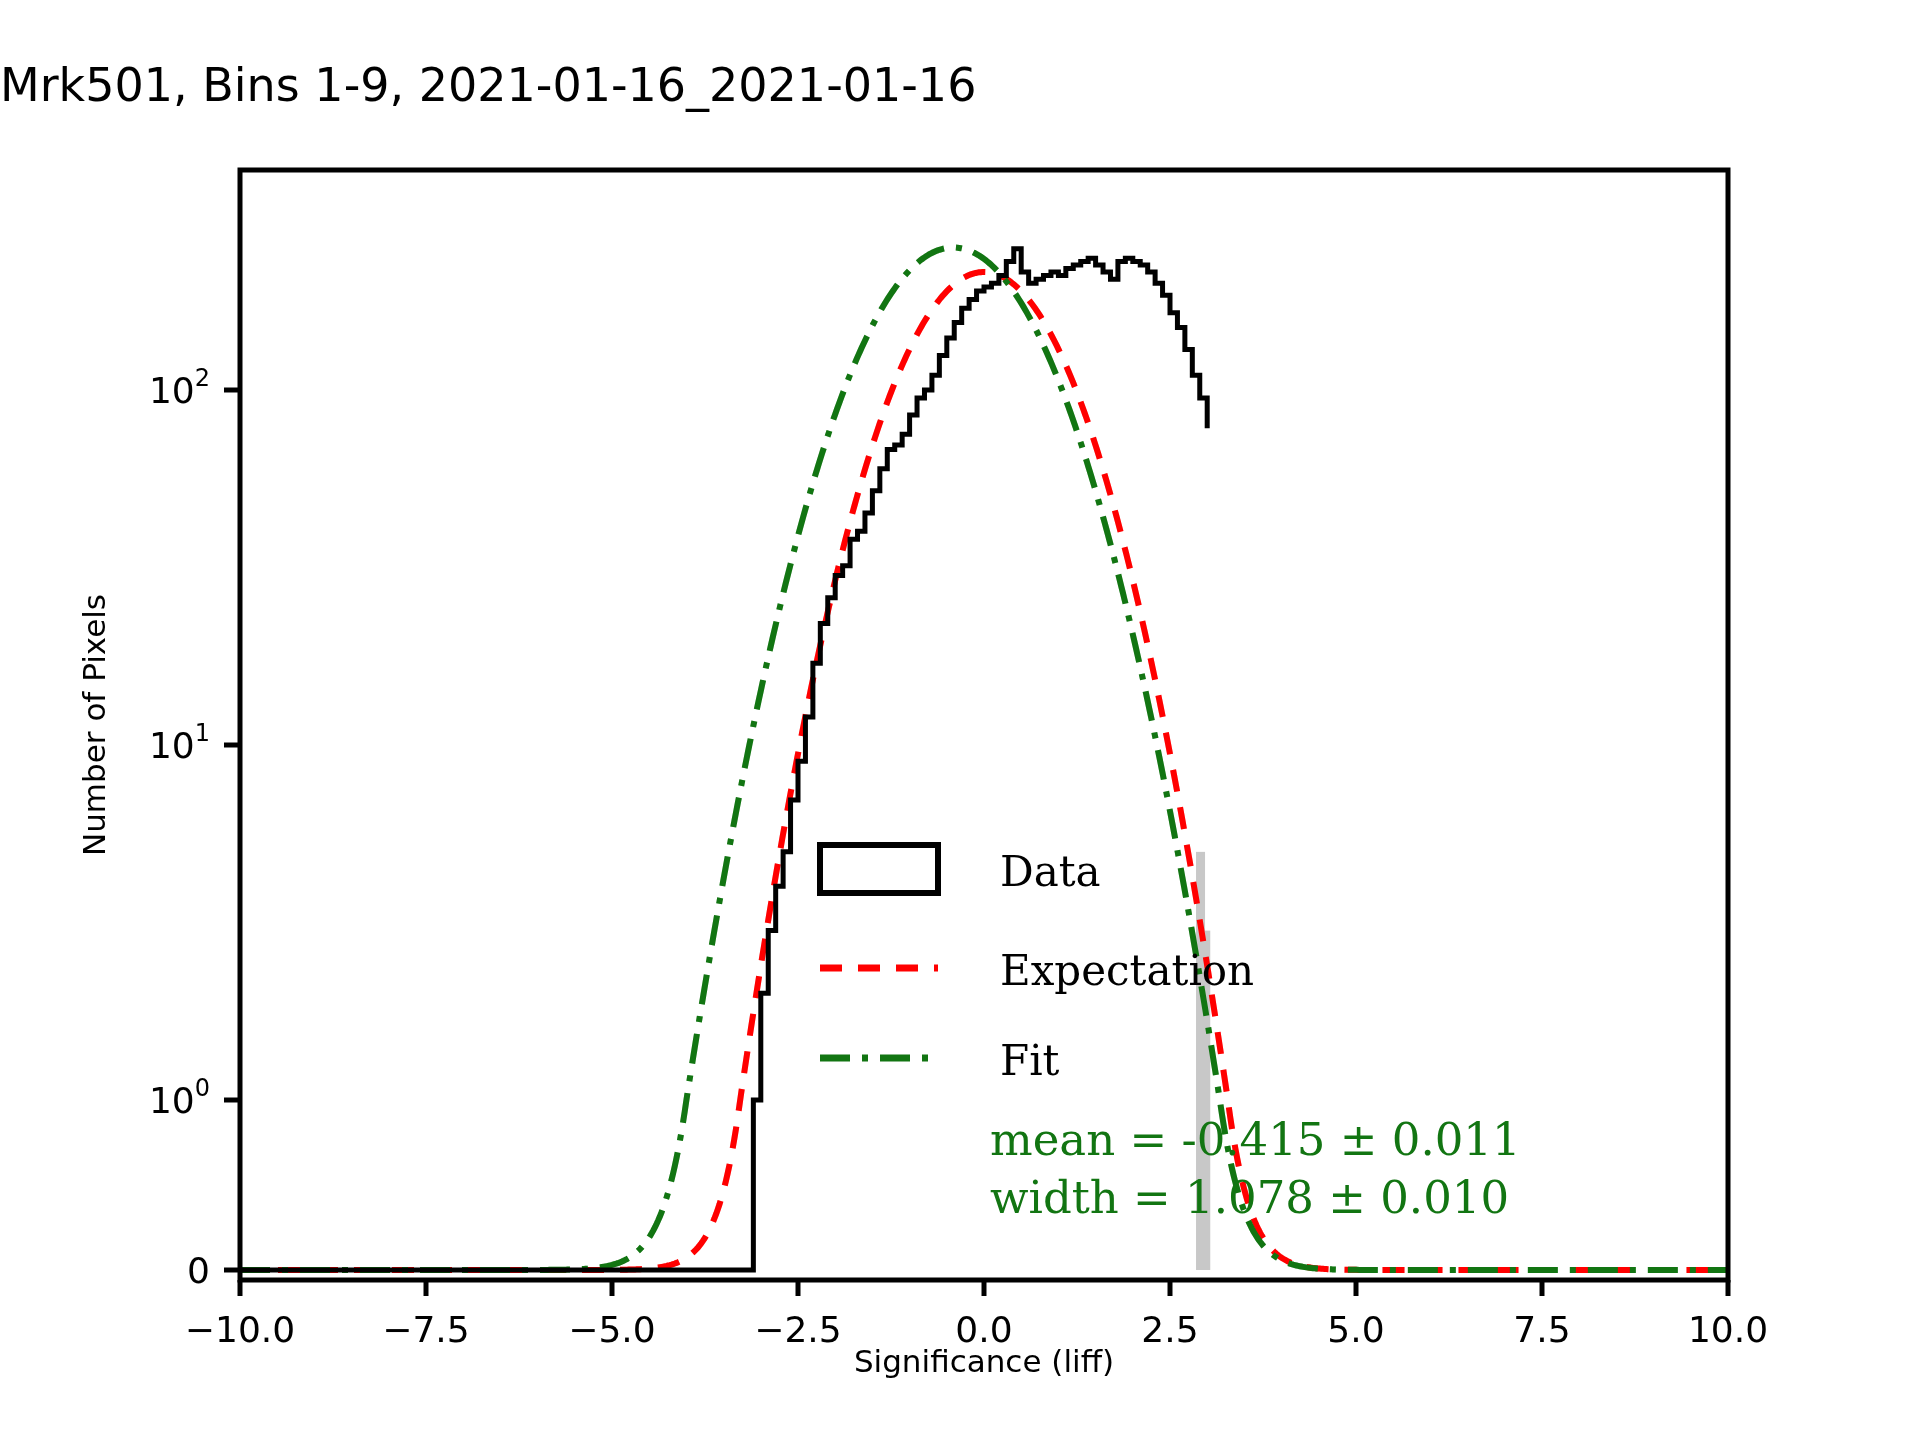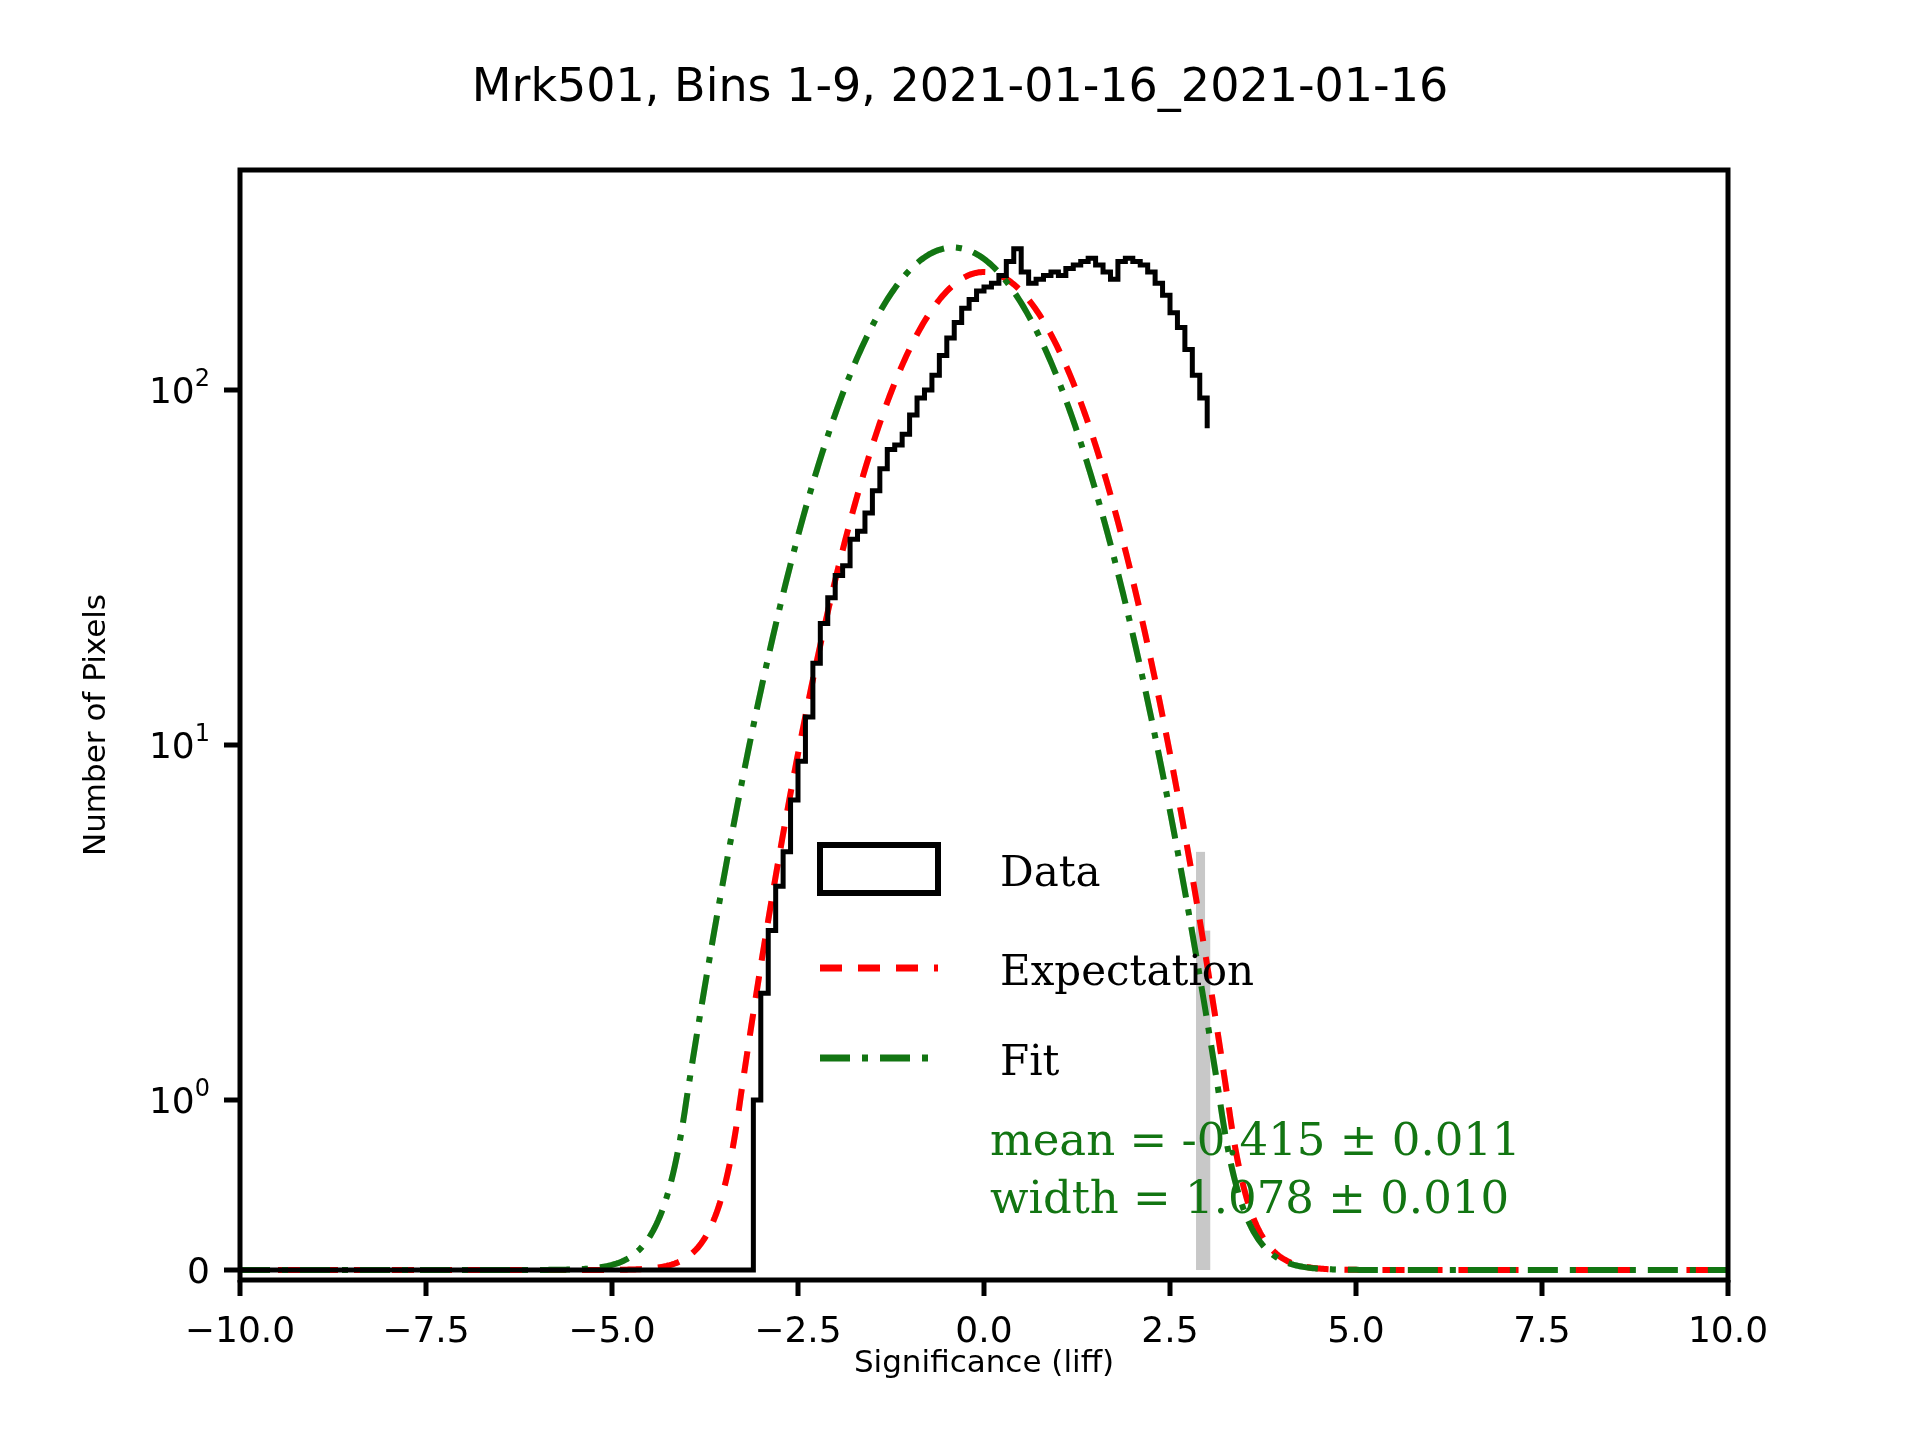--- a/index.html
+++ b/index.html
@@ -13,21 +13,21 @@
     height: 1440px;
     background: #ffffff;
     font-family: "DejaVu Sans", sans-serif;
     overflow: hidden;
   }
   #plot-title {
     position: absolute;
     left: 0;
     top: 58px;
     width: 1920px;
-    text-align: center;
+    text-align: left;
     font-family: "DejaVu Sans", sans-serif;
     font-size: 46px;
     color: #000000;
     white-space: nowrap;
     letter-spacing: 0px;
   }
   #plot-svg {
     position: absolute;
     left: 0;
     top: 0;

